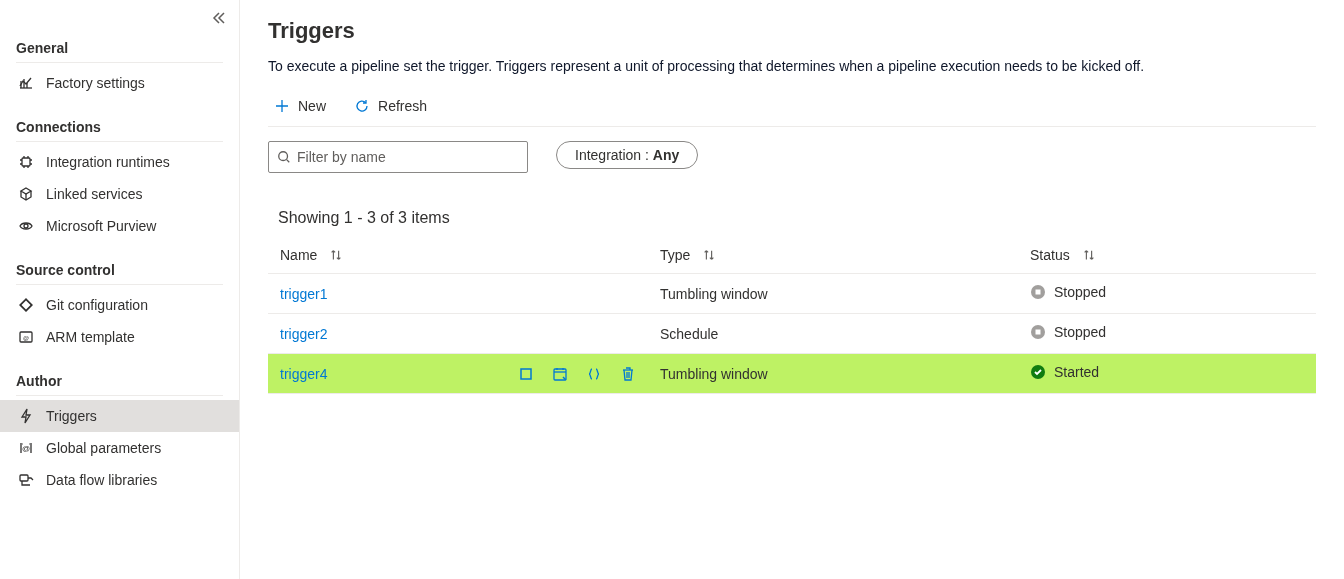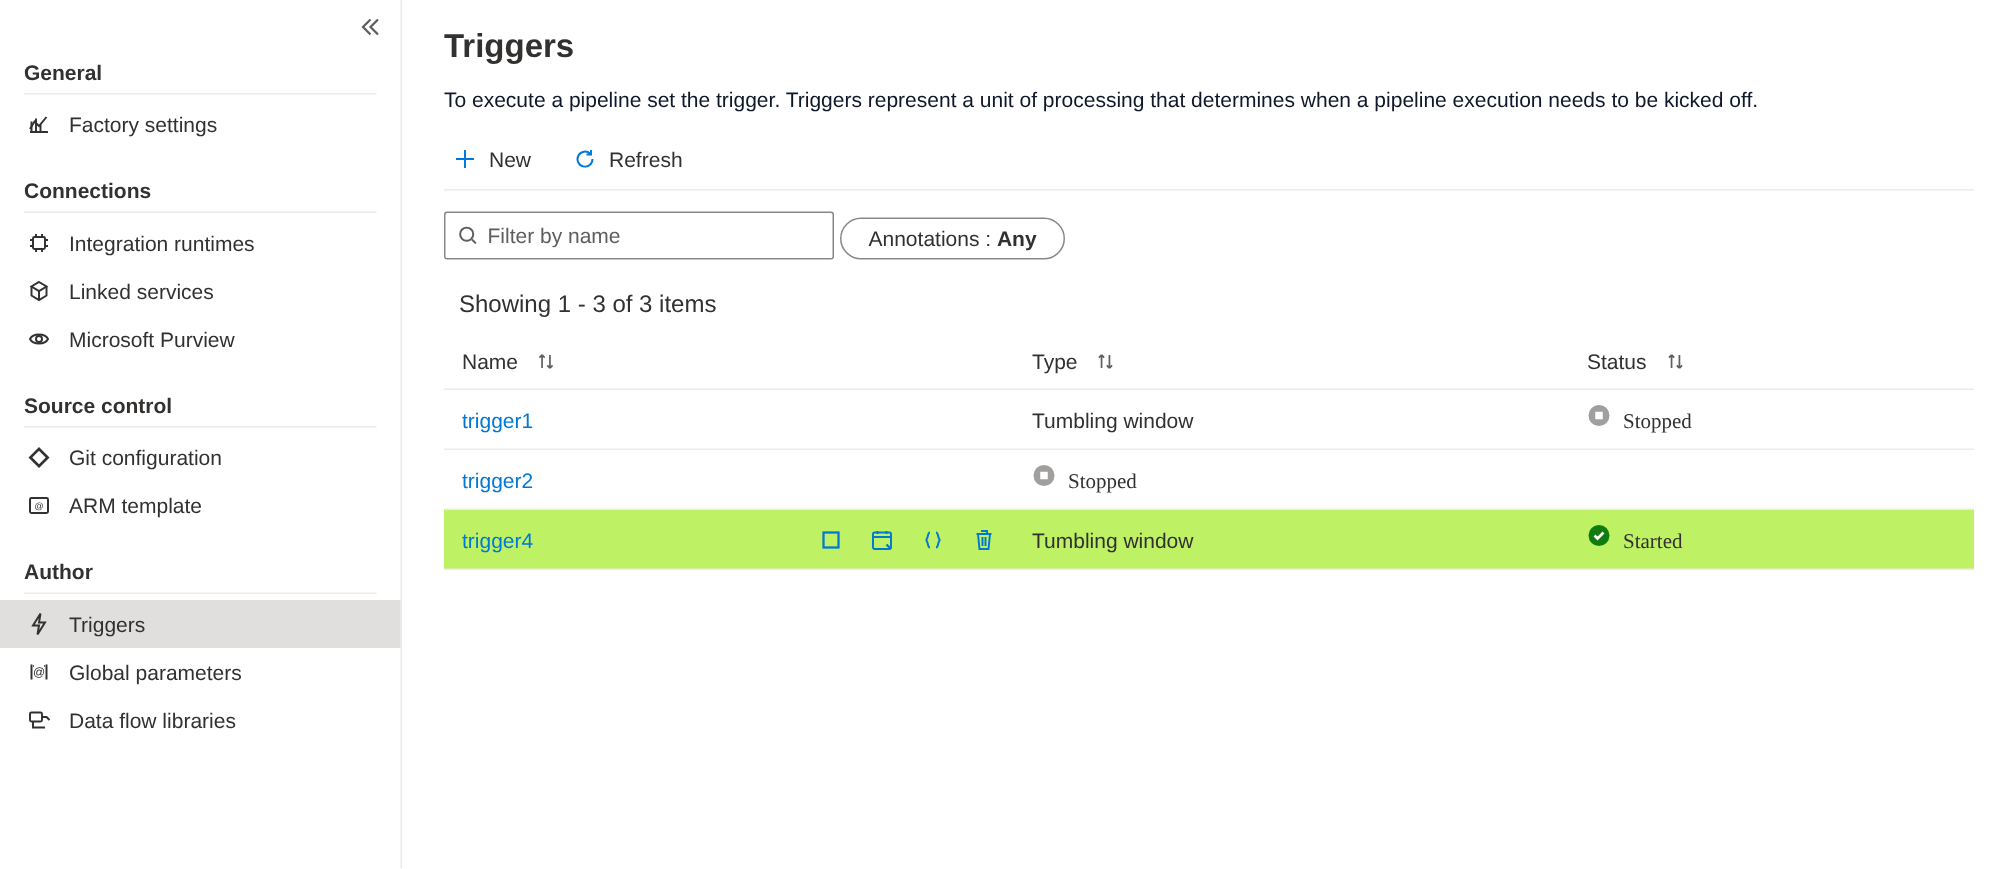--- a/index.html
+++ b/index.html
@@ -1,38 +1,38 @@
 <!DOCTYPE html>
 <html><head>
   <meta charset="utf-8">
   <style>
     * { box-sizing: border-box; margin: 0; padding: 0; }
     body { font-family: "Segoe UI", Tahoma, sans-serif; font-size: 14px; color: #323130; background: #fff; width: 1344px; height: 579px; overflow: hidden; }
     .container { display: flex; height: 100%; }
-    .sidebar { width: 268px; border-right: 1px solid #edebe9; padding: 8px 0; position: relative; }
+    .sidebar { width: 240px; border-right: 1px solid #edebe9; padding: 8px 0; position: relative; }
     .collapse-icon { position: absolute; top: 10px; right: 12px; cursor: pointer; color: #605e5c; }
     .sidebar-section { padding: 0 16px; }
     .sidebar-heading { font-weight: 600; font-size: 14px; color: #323130; margin-top: 20px; margin-bottom: 6px; }
     .sidebar-heading.first { margin-top: 32px; }
     .sidebar-divider { border: none; border-top: 1px solid #edebe9; margin: 0 0 4px; }
     .sidebar-item { display: flex; align-items: center; padding: 8px 16px 8px 16px; cursor: pointer; }
     .sidebar-item.active { background: #e1dfdd; }
     .sidebar-item .icon-slot { width: 20px; display: inline-flex; align-items: center; justify-content: center; margin-right: 10px; color: #323130; flex-shrink: 0; }
     .sidebar-item-label { font-size: 14px; color: #323130; }
     
     .main { flex: 1; padding: 18px 28px; overflow: auto; }
     .page-title { font-size: 22px; font-weight: 600; margin-bottom: 14px; }
     .page-desc { font-size: 14px; color: #0f172a; margin-bottom: 20px; }
     
     .toolbar { display: flex; align-items: center; gap: 16px; margin-bottom: 8px; }
     .toolbar-btn { display: flex; align-items: flex-end; gap: 8px; padding: 4px 6px; cursor: pointer; border: none; background: transparent; font-size: 14px; color: #323130; }
     .toolbar-btn .icn { color: #0078d4; display:inline-flex; }
     .toolbar-divider { border-bottom: 1px solid #edebe9; margin-bottom: 14px; }
     
-    .filter-row { display: flex; align-items: flex-end; gap: 4px; margin-bottom: 22px; }
+    .filter-row { display: flex; align-items: flex-start; gap: 28px; margin-bottom: 36px; }
     .search-box { display: flex; align-items: center; border: 1px solid #8a8886; border-radius: 2px; width: 260px; height: 32px; padding: 0 8px; }
     .search-box svg { color: #605e5c; margin-right: 6px; }
     .search-input { border: none; outline: none; font-size: 14px; flex: 1; background: transparent; }
     .search-input::placeholder { color: #605e5c; }
     .annotation-pill { border: 1px solid #8a8886; border-radius: 16px; padding: 5px 18px; font-size: 14px; cursor: pointer; }
     .annotation-pill b { font-weight: 700; }
     
     .showing-text { font-size: 16px; color: #323130; margin-bottom: 10px; padding-left: 10px; }
     
     .table-head { display: flex; align-items: center; padding: 10px 12px; border-bottom: 1px solid #edebe9; }
@@ -43,21 +43,21 @@
     .sort-icon { color: #605e5c; display:inline-flex; }
     
     .table-row { display: flex; align-items: center; padding: 10px 12px; border-bottom: 1px solid #edebe9; height: 40px; }
     .table-row.hovered { background: #bef264; }
     .link { color: #0078d4; cursor: pointer; }
     .row-actions { display: inline-flex; gap: 18px; margin-left: auto; margin-right: 24px; }
     .row-action { color: #0078d4; cursor: pointer; display:inline-flex; }
     .row-actions .danger { color: #0078d4; }
     .name-cell { display:flex; align-items:flex-start; width:100%; }
     
-    .status-cell { display: flex; align-items: flex-end; gap: 8px; font-family: Liberation Serif, serif; }
+    .status-cell { display: flex; align-items: flex-start; gap: 8px; }
     .status-stopped { color: #a19f9d; }
     .status-started { color: #107c10; }
   </style>
 </head>
 <body>
 
 <div class="container">
 
   <div class="sidebar">
     <span class="collapse-icon">
@@ -200,21 +200,21 @@
 
     <div class="filter-row">
       <div class="search-box">
         <svg width="14" height="14" viewBox="0 0 16 16" fill="none" stroke="currentColor" stroke-width="1.5">
             <circle cx="7" cy="7" r="5"></circle>
             <path d="M11 11 L14 14"></path>
           </svg>
         <input class="search-input" placeholder="Filter by name" style="">
       </div>
       <div class="annotation-pill">
-        <span>Annotations : </span><b>Any</b>
+        <span>Integration : </span><b>Any</b>
       </div>
     </div>
 
     <div class="showing-text">Showing 1 - 3 of 3 items</div>
 
     <div class="table-head">
       <div class="col-name th">
         <span>Name</span>
         <span class="sort-icon">
           <svg width="14" height="14" viewBox="0 0 16 16" fill="none" stroke="currentColor" stroke-width="1.3">
@@ -258,20 +258,21 @@
               </svg></span>
             <span>Stopped</span>
           </div>
         </div>
         <div class="table-row">
           <div class="col-name">
             <div class="name-cell">
               <span class="link">trigger2</span>
             </div>
           </div>
+          <div class="col-type">Schedule</div>
           <div class="col-status status-cell">
             <span class="status-stopped"><svg width="16" height="16" viewBox="0 0 16 16">
                 <circle cx="8" cy="8" r="7" fill="#a19f9d"></circle>
                 <rect x="5.5" y="5.5" width="5" height="5" fill="#fff"></rect>
               </svg></span>
             <span>Stopped</span>
           </div>
         </div>
         <div class="table-row hovered">
           <div class="col-name">

